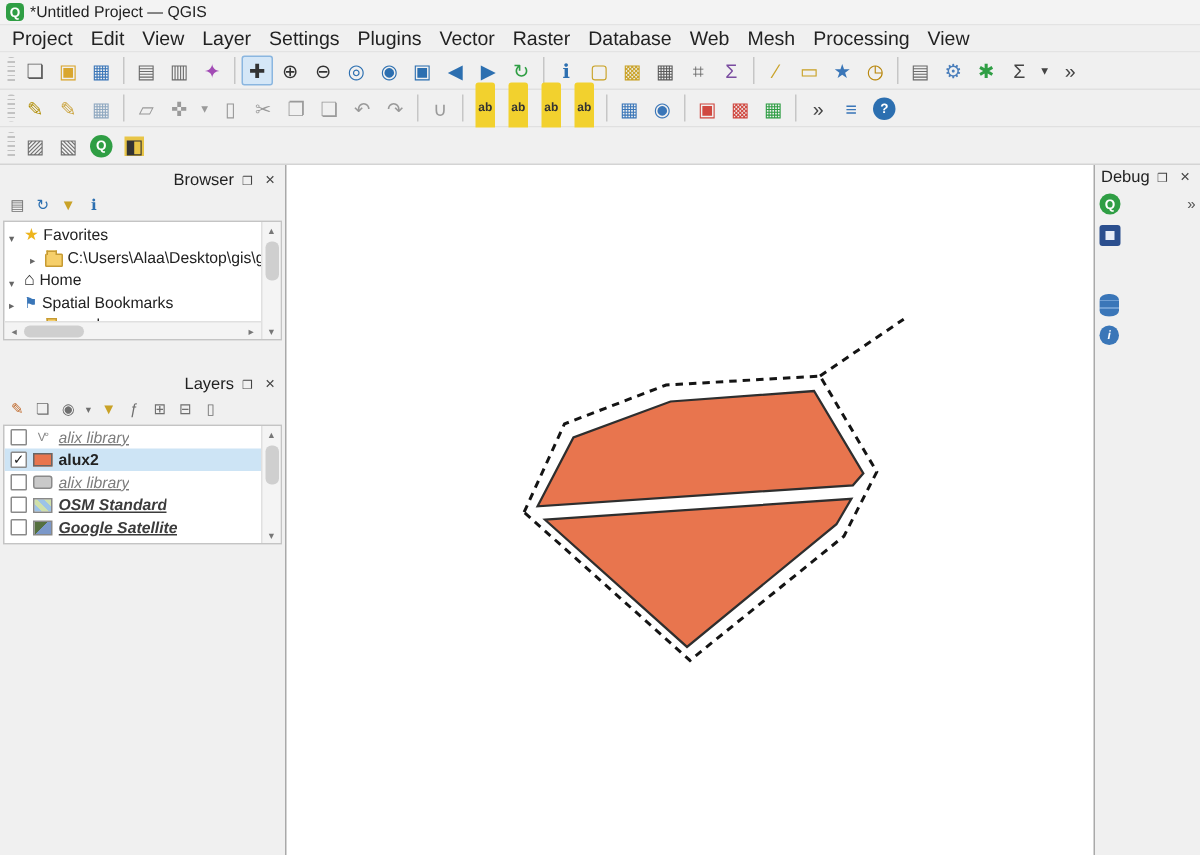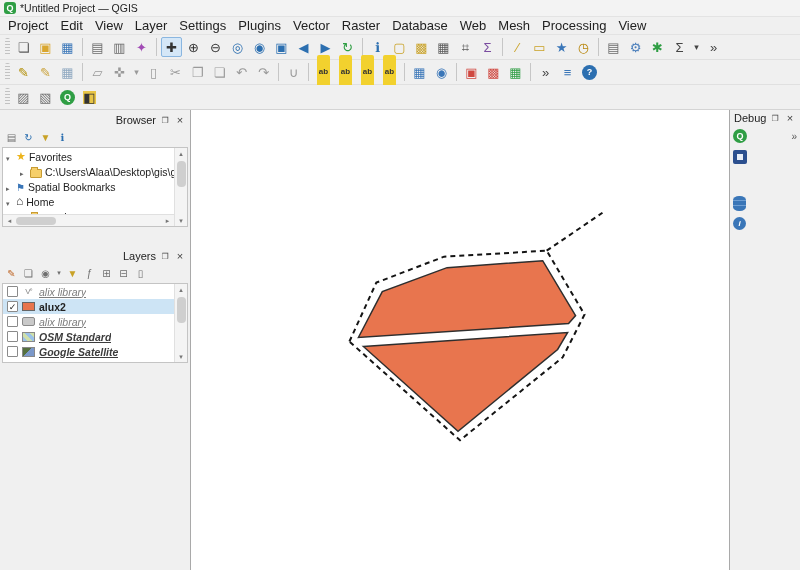--- a/index.html
+++ b/index.html
@@ -510,29 +510,29 @@
               <span class="tlabel">Favorites</span>
             </div>
 
             <div class="trow ind1">
               <span class="arrow">▸</span>
               <span class="ticonTree folder"></span>
               <span class="tlabel">C:\Users\Alaa\Desktop\gis\gis</span>
             </div>
 
             <div class="trow ind0">
+              <span class="arrow">▾</span>
+              <span class="ticonTree home"></span>
+              <span class="tlabel">Home</span>
+            </div>
+
+            <div class="trow ind0">
               <span class="arrow">▸</span>
               <span class="ticonTree bookmark"></span>
               <span class="tlabel">Spatial Bookmarks</span>
-            </div>
-
-            <div class="trow ind0">
-              <span class="arrow">▾</span>
-              <span class="ticonTree home"></span>
-              <span class="tlabel">Home</span>
             </div>
 
             <div class="trow ind1">
               <span class="arrow">▸</span>
               <span class="ticonTree folder"></span>
               <span class="tlabel">.cache</span>
             </div>
 
           <div class="vscroll">
             <span class="sarrow up"></span>

